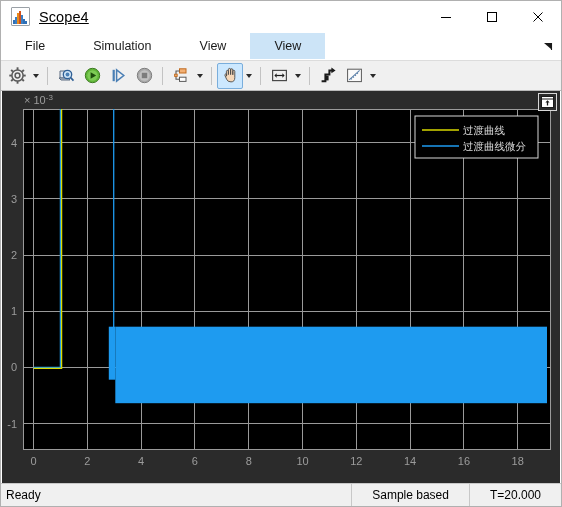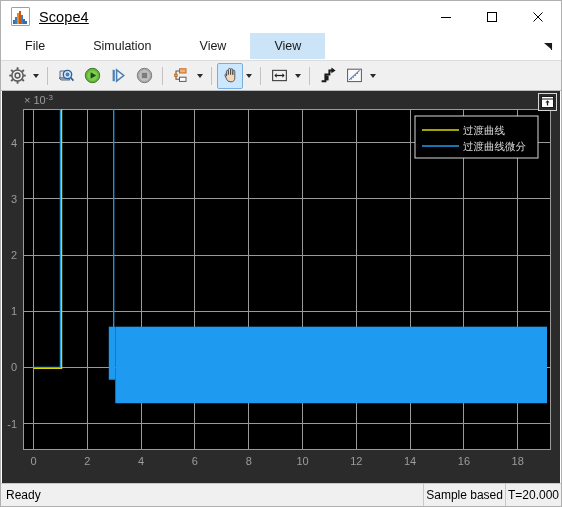--- a/index.html
+++ b/index.html
@@ -108,21 +108,21 @@
     height:22px;flex:0 0 22px;background:#f0f0f0;
     border-top:1px solid #c8c8c8;
     display:flex;align-items:center;font-size:12px;color:#000;
     position:relative;
   }
   .status-left{padding-left:5px;}
   .status-right{
     position:absolute;right:0;top:0;height:22px;display:flex;align-items:stretch;
   }
   .status-cell{
-    display:flex;align-items:center;padding:0 2px;
+    display:flex;align-items:center;padding:0 20px;
     border-left:1px solid #c8c8c8;
     background:#f0f0f0;
   }
 
   .axis-text{fill:#9c9c9c;font-family:"Liberation Sans","DejaVu Sans",sans-serif;font-size:11px;}
   .legend-text{fill:#dcdcdc;font-family:"DejaVu Sans","Liberation Sans",sans-serif;font-size:10.5px;}
 </style>
 </head>
 <body>
 

